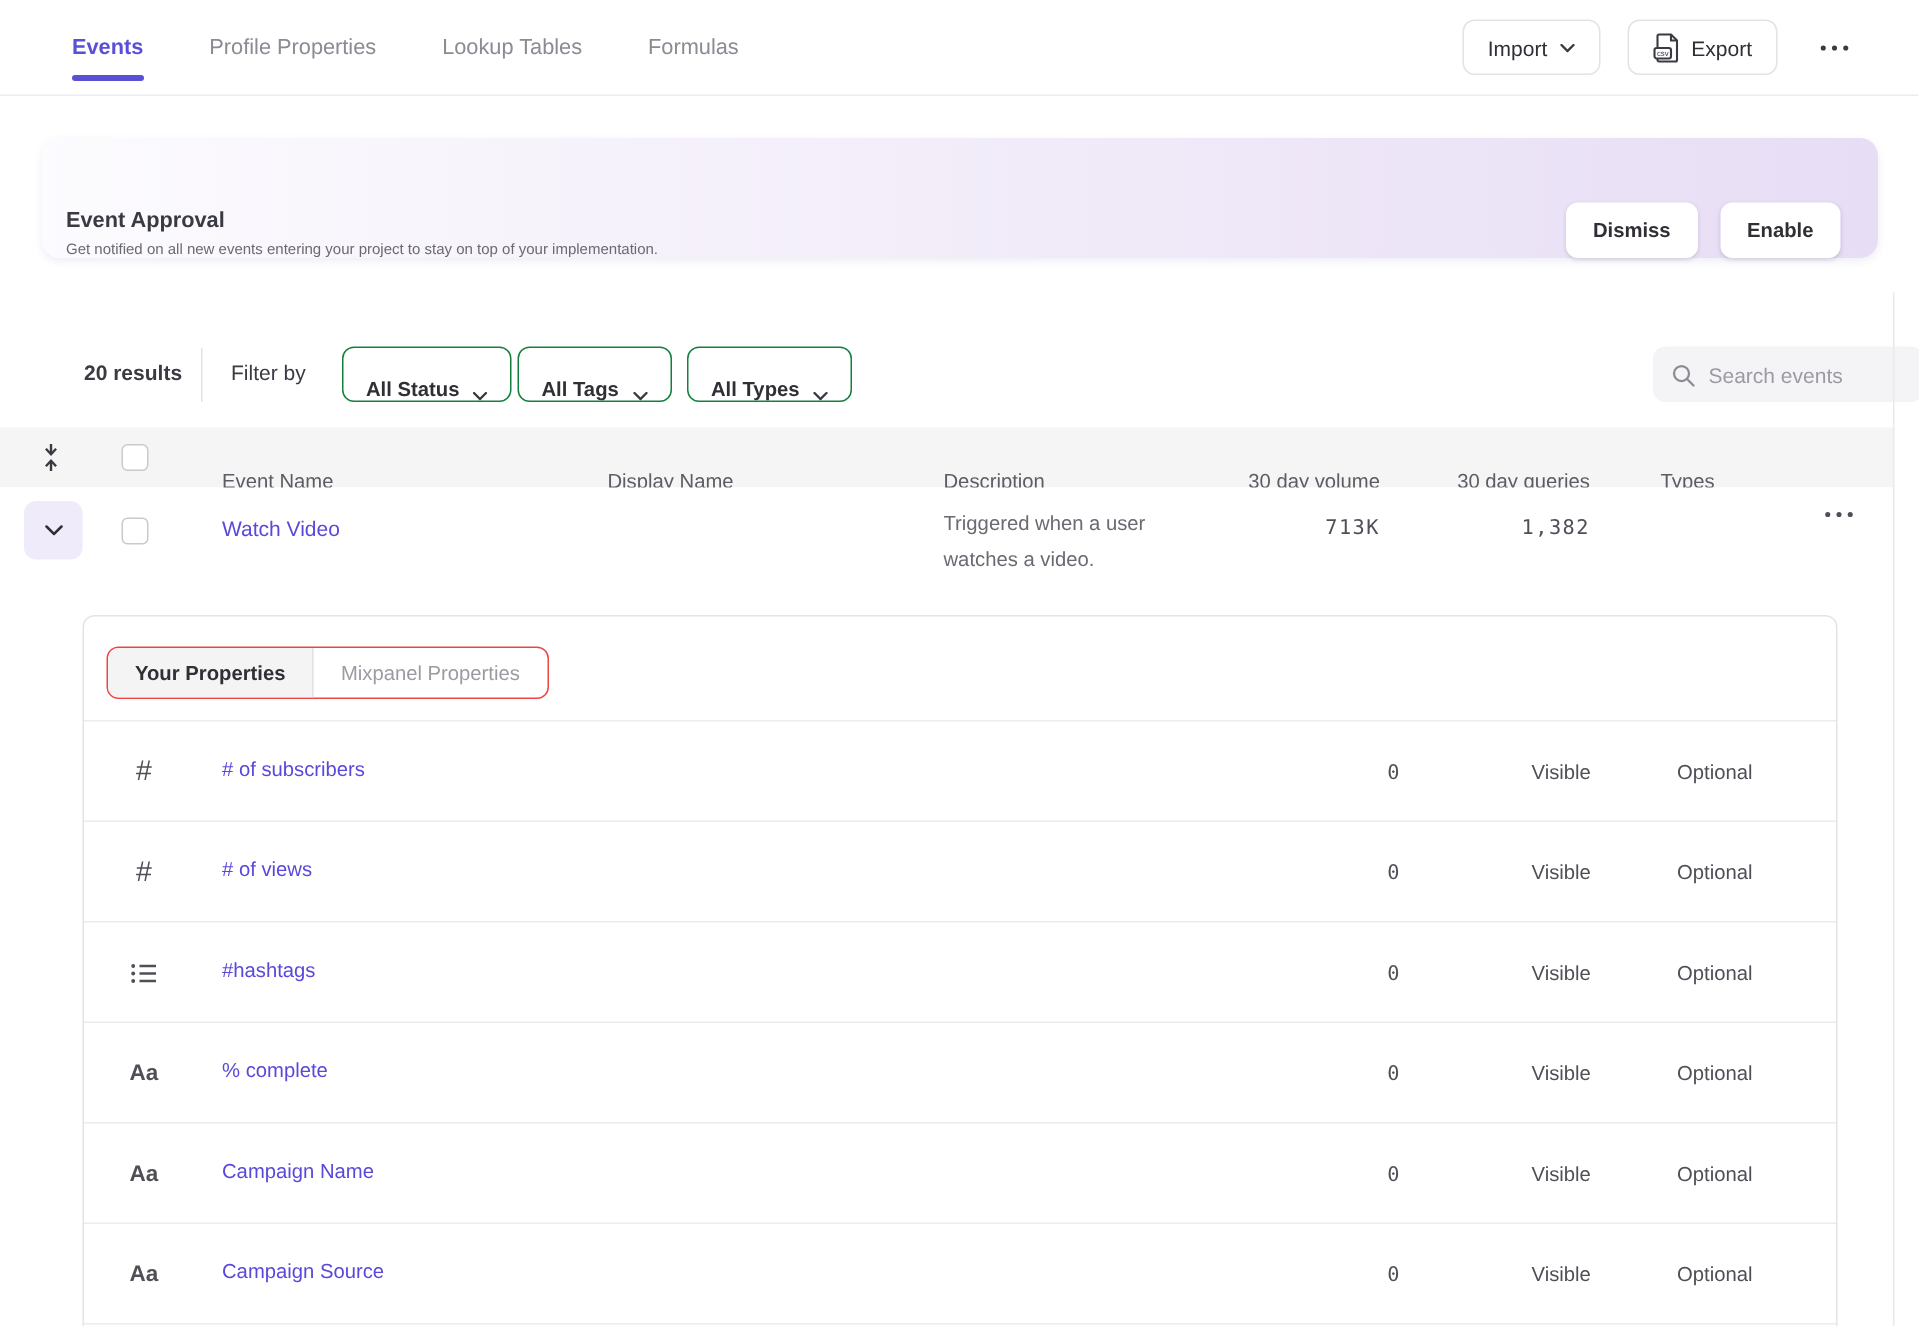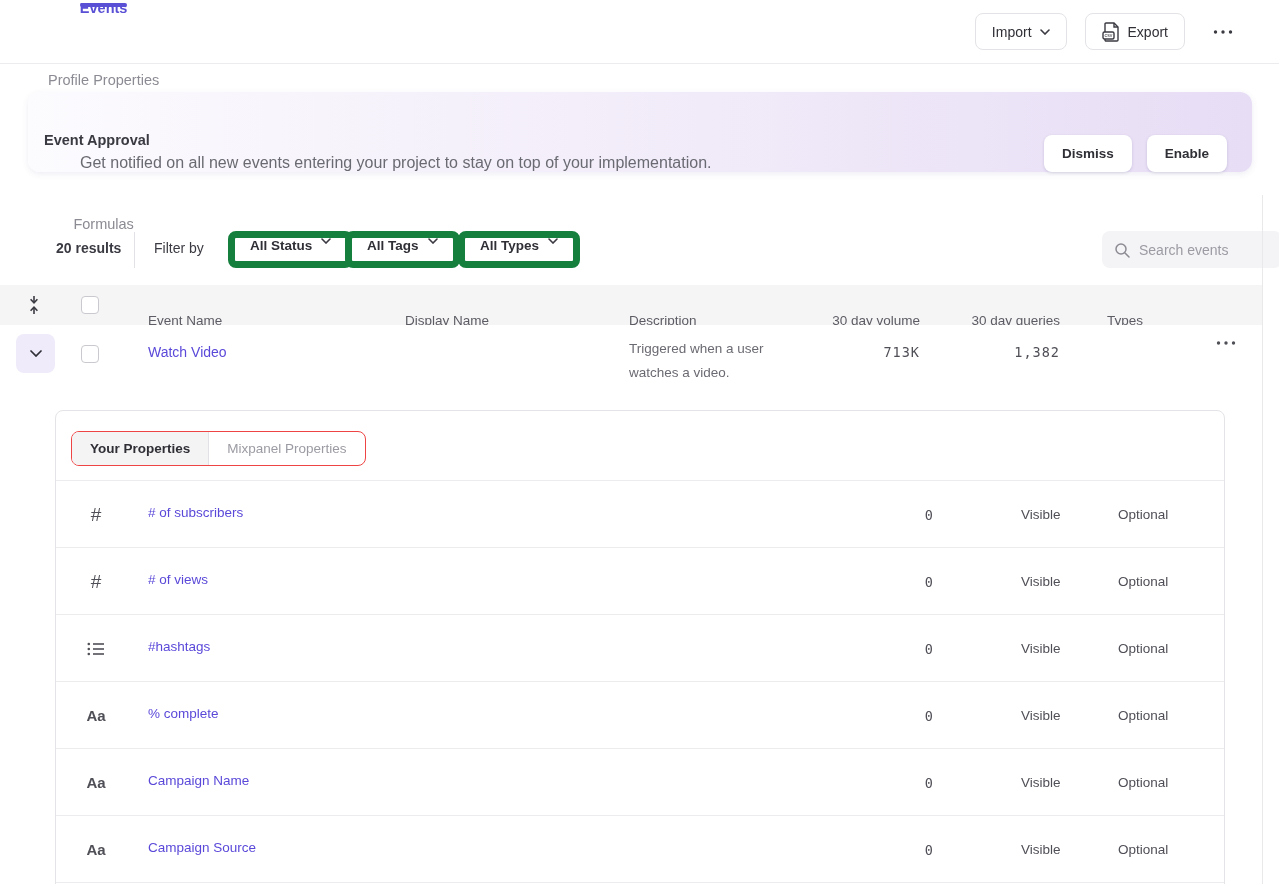--- a/index.html
+++ b/index.html
@@ -3,21 +3,21 @@
 <meta charset="utf-8">
 <style>
   * { margin:0; padding:0; box-sizing:border-box; }
   html,body { width:1279px; height:884px; overflow:hidden; background:#ffffff;
     font-family:"Liberation Sans", sans-serif; color:#3a3a42; }
   .mono { font-family:"DejaVu Sans Mono", monospace; }
 
   
   .topnav { position:relative; height:64px; border-bottom:1px solid #ececef;
     display:flex; align-items:center; padding-left:48px; }
-  .tabs { display:flex; gap:56px; height:100%; align-items:center;flex-direction:column; }
+  .tabs { display:flex; gap:44px; height:100%; align-items:flex-start; }
   .tab { position:relative; height:100%; display:flex; align-items:center;
     font-size:14.5px; font-weight:500; color:#8b8b93; cursor:pointer; white-space:nowrap; }
   .tab.active { color:#5a50d6; font-weight:700; }
   .tab.active::after { content:""; position:absolute; left:0; right:0; bottom:9px;
     height:4px; border-radius:2px; background:#5a50d6; }
   .nav-right { position:absolute; right:42px; top:0; height:100%;
     display:flex; align-items:center; gap:18px; }
   .btn { display:flex; align-items:center; gap:8px; height:37px; padding:0 16px;
     background:#fff; border:1px solid #e3e3e7; border-radius:8px;
     font-size:14px; font-weight:500; color:#2f2f36; cursor:pointer; }
@@ -25,33 +25,33 @@
   .dots-btn { margin-left:6px; border:none; background:none; cursor:pointer; padding:4px; }
 
   
   .banner { position:absolute; left:28px; top:92px; width:1224px; height:80px;
     border-radius:12px;
     background:linear-gradient(90deg,#fcfbfe 0%,#f1ebf9 55%,#e7ddf5 100%);
     box-shadow:0 2px 6px rgba(90,80,150,0.10);
     display:flex; align-items:flex-end; }
   .banner-text { padding-left:16px; }
   .banner-title { font-size:14.5px; font-weight:700; color:#3a3a42; margin-bottom:6px; }
-  .banner-sub { font-size:16px; color:#6a6a72;margin-left:36px; }
+  .banner-sub { font-size:10px; color:#6a6a72; }
   .banner-actions { margin-left:auto; padding-right:25px; display:flex; gap:15px; }
   .banner-btn { height:37px; padding:0 18px; background:#fff; border:none; border-radius:8px;
     box-shadow:0 1px 3px rgba(60,50,110,0.18); font-size:13.5px; font-weight:600;
     color:#2f2f36; cursor:pointer; font-family:inherit; }
 
   
   .filterbar { position:absolute; left:0; top:230px; width:1279px; height:40px; }
   .results { position:absolute; left:56px; top:10px; font-size:14px; font-weight:700; color:#3a3a42; }
   .vdiv { position:absolute; left:134px; top:2px; width:1px; height:36px; background:#e2e2e6; }
   .filterby { position:absolute; left:154px; top:10px; font-size:14px; font-weight:500; color:#3a3a42; }
-  .dd { position:absolute; top:1px; height:37px; display:flex; align-items:flex-start; gap:9px;
-    padding:0 15px; background:#fff; border:7px solid #15803d; border-radius:8px;
+  .dd { position:absolute; top:1px; height:37px; display:flex; align-items:flex-end; gap:9px;
+    padding:0 15px; background:#fff; border:1px solid #15803d; border-radius:8px;
     font-size:13.5px; font-weight:600; color:#2f2f36; cursor:pointer; }
   .dd1 { left:228px; } .dd2 { left:345px; } .dd3 { left:458px; }
   .search { position:absolute; left:1102px; top:1px; width:180px; height:37px;
     background:#f4f4f6; border-radius:8px; display:flex; align-items:center; padding:0 12px; gap:9px; }
   .search input { border:none; background:transparent; outline:none; width:120px;
     font-size:14px; color:#3a3a42; font-family:inherit; }
   .search input::placeholder { color:#9b9ba3; }
 
   
   .thead { position:absolute; left:0; top:285px; width:1262px; height:40px; background:#f5f5f6; }

